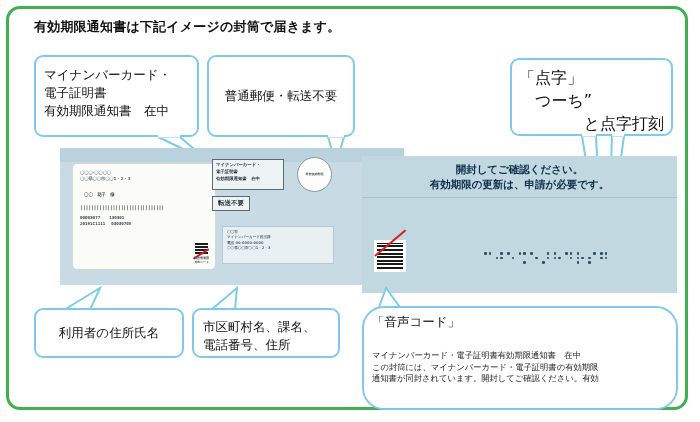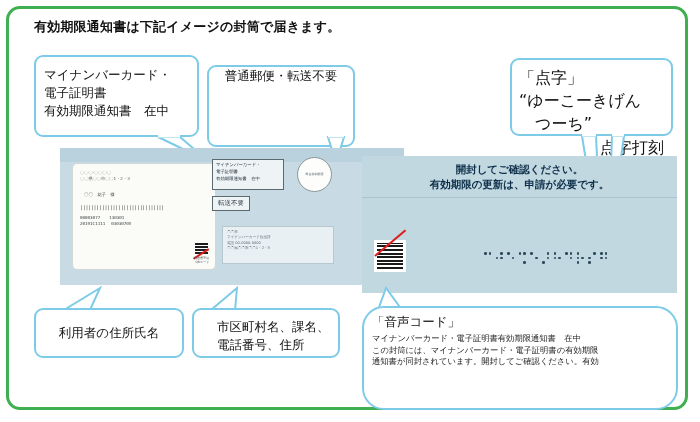--- a/index.html
+++ b/index.html
@@ -175,21 +175,21 @@
   .ac-title {
     font-size: 12.5px;
     color: #111111;
     line-height: 1.35;
     white-space: nowrap;
   }
   .ac-fine {
     font-size: 8.3px;
     color: #1c1c1c;
     line-height: 1.42;
-    margin-top: 2px;
+    margin-top: 19px;
     white-space: nowrap;
   }
   .leader {
     position: absolute;
     background: #7ecbe8;
   }
 </style>
 </head>
 <body>
 
@@ -201,42 +201,41 @@
   <div class="callout" style="left:34px; top:55px; width:165px; height:82px; padding:9px 8px; font-size:12.5px;">
     <span class="cl">マイナンバーカード・</span>
     <span class="cl">電子証明書</span>
     <span class="cl">有効期限通知書　在中</span>
   </div>
   <svg class="leader" style="left:150px; top:135px; width:70px; height:28px; background:none;" viewBox="0 0 70 28">
     <path d="M8 2 L58 26 L30 2 Z" fill="#ffffff" stroke="#7ecbe8" stroke-width="2"></path>
     <path d="M8 1 L30 1" stroke="#ffffff" stroke-width="3"></path>
   </svg>
 
-  <div class="callout" style="left:207px; top:55px; width:148px; height:82px; display:flex; justify-content:center; font-size:12.5px;margin-top:10px;">
+  <div class="callout" style="left:207px; top:55px; width:148px; height:82px; display:flex; align-items:center; justify-content:center; font-size:12.5px;">
     <span class="cl">普通郵便・転送不要</span>
   </div>
   <svg class="leader" style="left:300px; top:135px; width:46px; height:30px; background:none;" viewBox="0 0 46 30">
     <path d="M28 2 L36 28 L44 2 Z" fill="#ffffff" stroke="#7ecbe8" stroke-width="2"></path>
     <path d="M28 1 L44 1" stroke="#ffffff" stroke-width="3"></path>
   </svg>
 
   <div class="callout" style="left:510px; top:58px; width:163px; height:78px; padding:6px 7px; font-size:16px;">
     <span class="cl">「点字」</span>
-    <span class="cl">“ゆーこーきげん</span>
     <span class="cl">　つーち”</span>
     <span class="cl" style="text-align:right;">と点字打刻</span>
   </div>
   <svg class="leader" style="left:560px; top:134px; width:80px; height:130px; background:none;" viewBox="0 0 80 130">
     <path d="M22 2 L42 126 L36 2 Z" fill="#ffffff" stroke="#7ecbe8" stroke-width="2"></path>
     <path d="M22 1 L36 1" stroke="#ffffff" stroke-width="3"></path>
     <path d="M52 2 L48 118 L64 2 Z" fill="#ffffff" stroke="#7ecbe8" stroke-width="2"></path>
     <path d="M52 1 L64 1" stroke="#ffffff" stroke-width="3"></path>
   </svg>
 
-  <div class="envelope env-front" style="left:60px; top:148px; width:344px; height:137px;">
+  <div class="envelope env-front" style="left:60px; top:148px; width:344px; height:137px;font-weight:bold;">
 
     <div class="addr-window" style="left:12px; top:15px; width:128px; height:93px; padding:6px 7px;">
       <div class="mini" style="font-size:4.2px;">〇〇〇-〇〇〇〇</div>
       <div class="mini" style="font-size:4.2px;">〇〇県〇〇市〇〇1・2・3</div>
       <div class="mini mini-dark" style="font-size:4.4px; margin-top:9px; margin-left:4px;">〇〇　花子　様</div>
       <div class="mini mini-dark" style="font-size:5px; margin-top:6px; letter-spacing:-0.3px; font-family:'DejaVu Sans Mono',monospace;">|||||||||||||||||||||||||||||||</div>
       <div style="display:flex; gap:9px; margin-top:3px;">
         <span class="mini mini-dark" style="font-family:'DejaVu Sans Mono',monospace; font-size:4.2px;">00003077</span>
         <span class="mini mini-dark" style="font-family:'DejaVu Sans Mono',monospace; font-size:4.2px;">130301</span>
       </div>
@@ -385,21 +384,21 @@
     <path d="M15 25 L41 25" stroke="#ffffff" stroke-width="3"></path>
   </svg>
   <div class="callout" style="left:34px; top:308px; width:150px; height:50px; display:flex; align-items:center; justify-content:center; font-size:12.5px;">
     <span class="cl">利用者の住所氏名</span>
   </div>
 
   <svg class="leader" style="left:195px; top:286px; width:60px; height:26px; background:none;" viewBox="0 0 60 26">
     <path d="M42 2 L16 24 L40 24 Z" fill="#ffffff" stroke="#7ecbe8" stroke-width="2"></path>
     <path d="M17 25 L41 25" stroke="#ffffff" stroke-width="3"></path>
   </svg>
-  <div class="callout" style="left:192px; top:308px; width:148px; height:50px; padding:8px 23px; font-size:12.5px;">
+  <div class="callout" style="left:192px; top:308px; width:148px; height:50px; padding:8px 9px; font-size:12.5px;">
     <span class="cl">市区町村名、課名、</span>
     <span class="cl">電話番号、住所</span>
   </div>
 
   <svg class="leader" style="left:368px; top:286px; width:60px; height:26px; background:none;" viewBox="0 0 60 26">
     <path d="M18 2 L10 24 L34 24 Z" fill="#ffffff" stroke="#7ecbe8" stroke-width="2"></path>
     <path d="M11 25 L35 25" stroke="#ffffff" stroke-width="3"></path>
   </svg>
   <div id="audio-block" style="left:362px; top:306px; width:316px; height:104px;border-radius:22px;">
     <div class="ac-title">「音声コード」</div>

